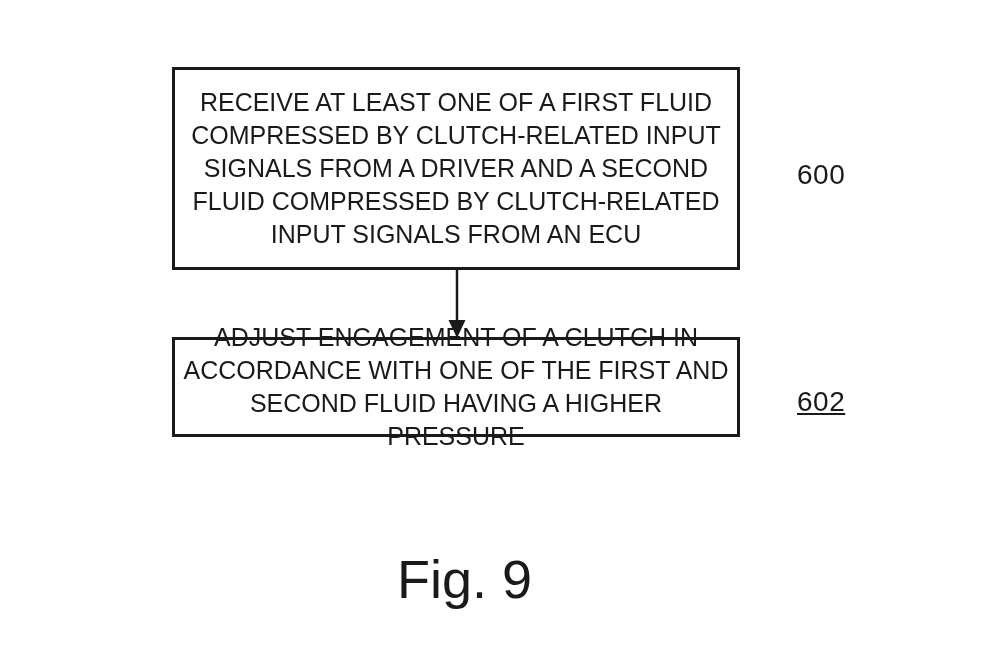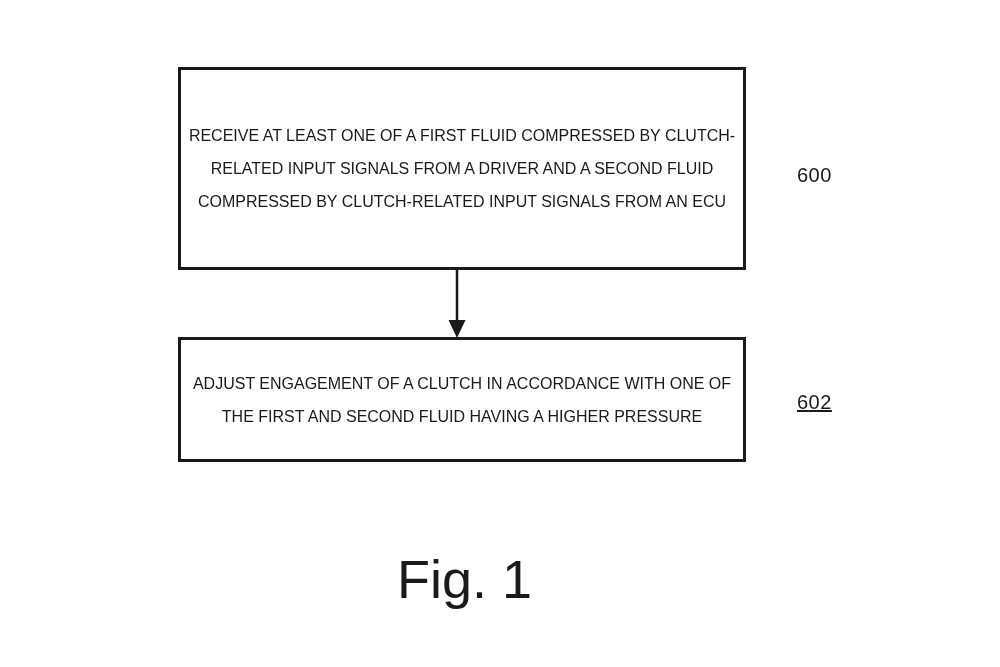--- a/index.html
+++ b/index.html
@@ -16,51 +16,51 @@
     overflow: hidden;
   }
   .canvas {
     position: relative;
     width: 1000px;
     height: 667px;
     background: var(--bg);
   }
   .flow-box {
     position: absolute;
-    left: 178px;
+    left: 172px;
     width: 568px;
     border: 3px solid var(--ink);
     background: var(--bg);
     display: flex;
     align-items: center;
     justify-content: center;
     text-align: center;
-    font-size: 16px;
+    font-size: 25px;
     line-height: 33px;
     padding: 4px 6px;
   }
   .box-receive {
     top: 67px;
     height: 203px;
   }
   .box-adjust {
     top: 337px;
-    height: 125px;
+    height: 100px;
   }
   .arrow-svg {
     position: absolute;
     left: 440px;
     top: 268px;
     width: 34px;
     height: 71px;
   }
   .ref-label {
     position: absolute;
     left: 797px;
-    font-size: 20px;
+    font-size: 28px;
     line-height: 30px;
     letter-spacing: 0.5px;
   }
   .ref-600 { top: 160px; }
   .ref-602 { top: 387px; text-decoration: underline; }
   .caption {
     position: absolute;
     left: 372px;
     top: 550px;
     width: 185px;
@@ -84,15 +84,15 @@
     <line x1="17" y1="0" x2="17" y2="55" stroke="#1a1a1a" stroke-width="2.5"></line>
     <polygon points="8.5,52 25.5,52 17,70" fill="#1a1a1a"></polygon>
   </svg>
 
   <div class="flow-box box-adjust">
     <span>ADJUST ENGAGEMENT OF A CLUTCH IN ACCORDANCE WITH ONE OF THE FIRST AND SECOND FLUID HAVING A HIGHER PRESSURE</span>
   </div>
 
   <div class="ref-label ref-602">602</div>
 
-  <div class="caption">Fig. 1</div>
+  <div class="caption">Fig. 9</div>
 
 </div>
 
 </body></html>

